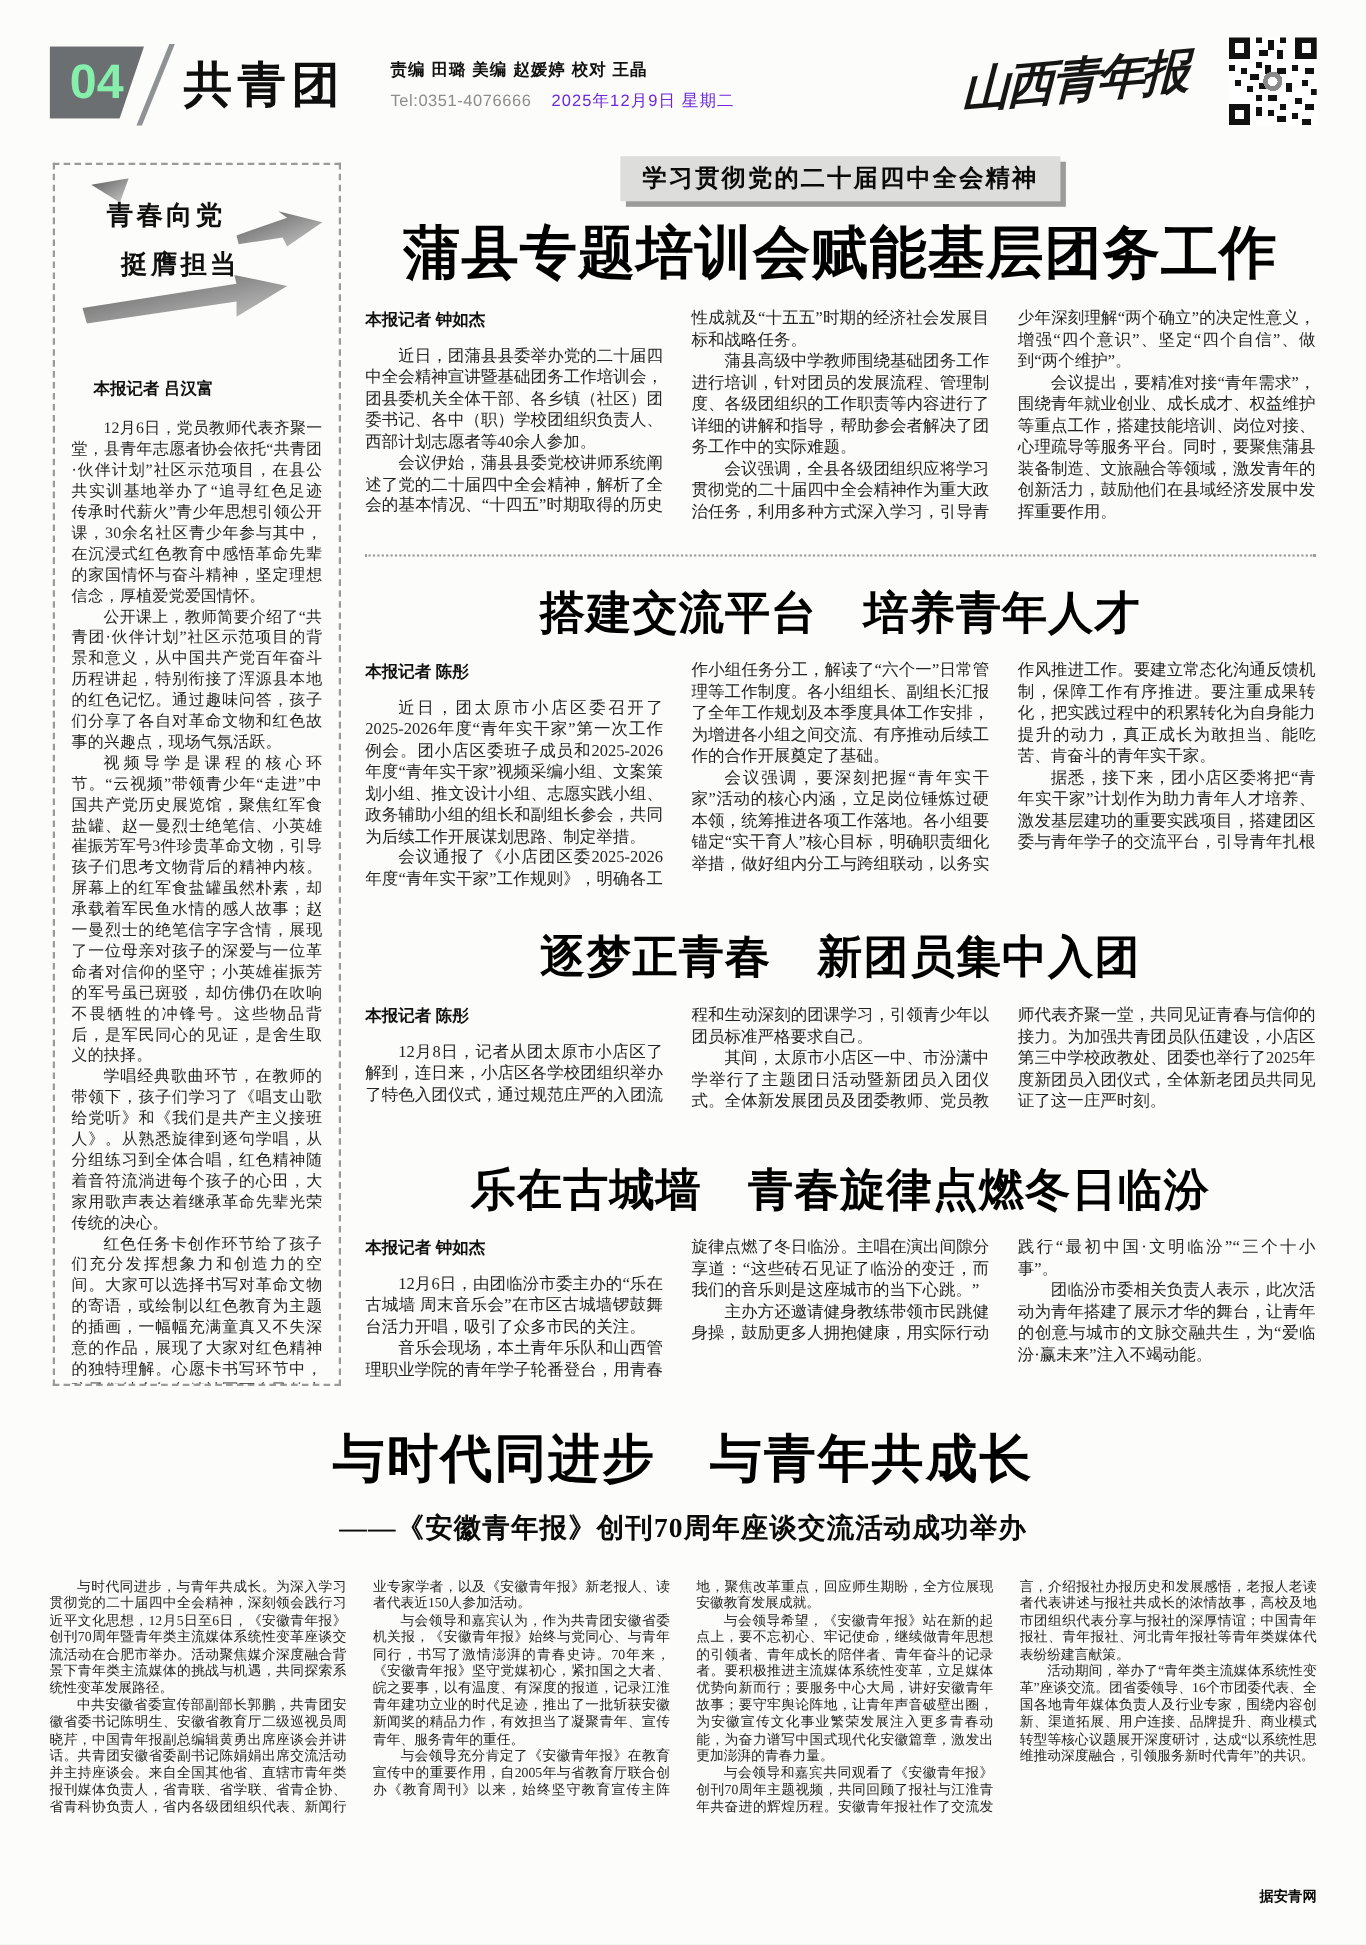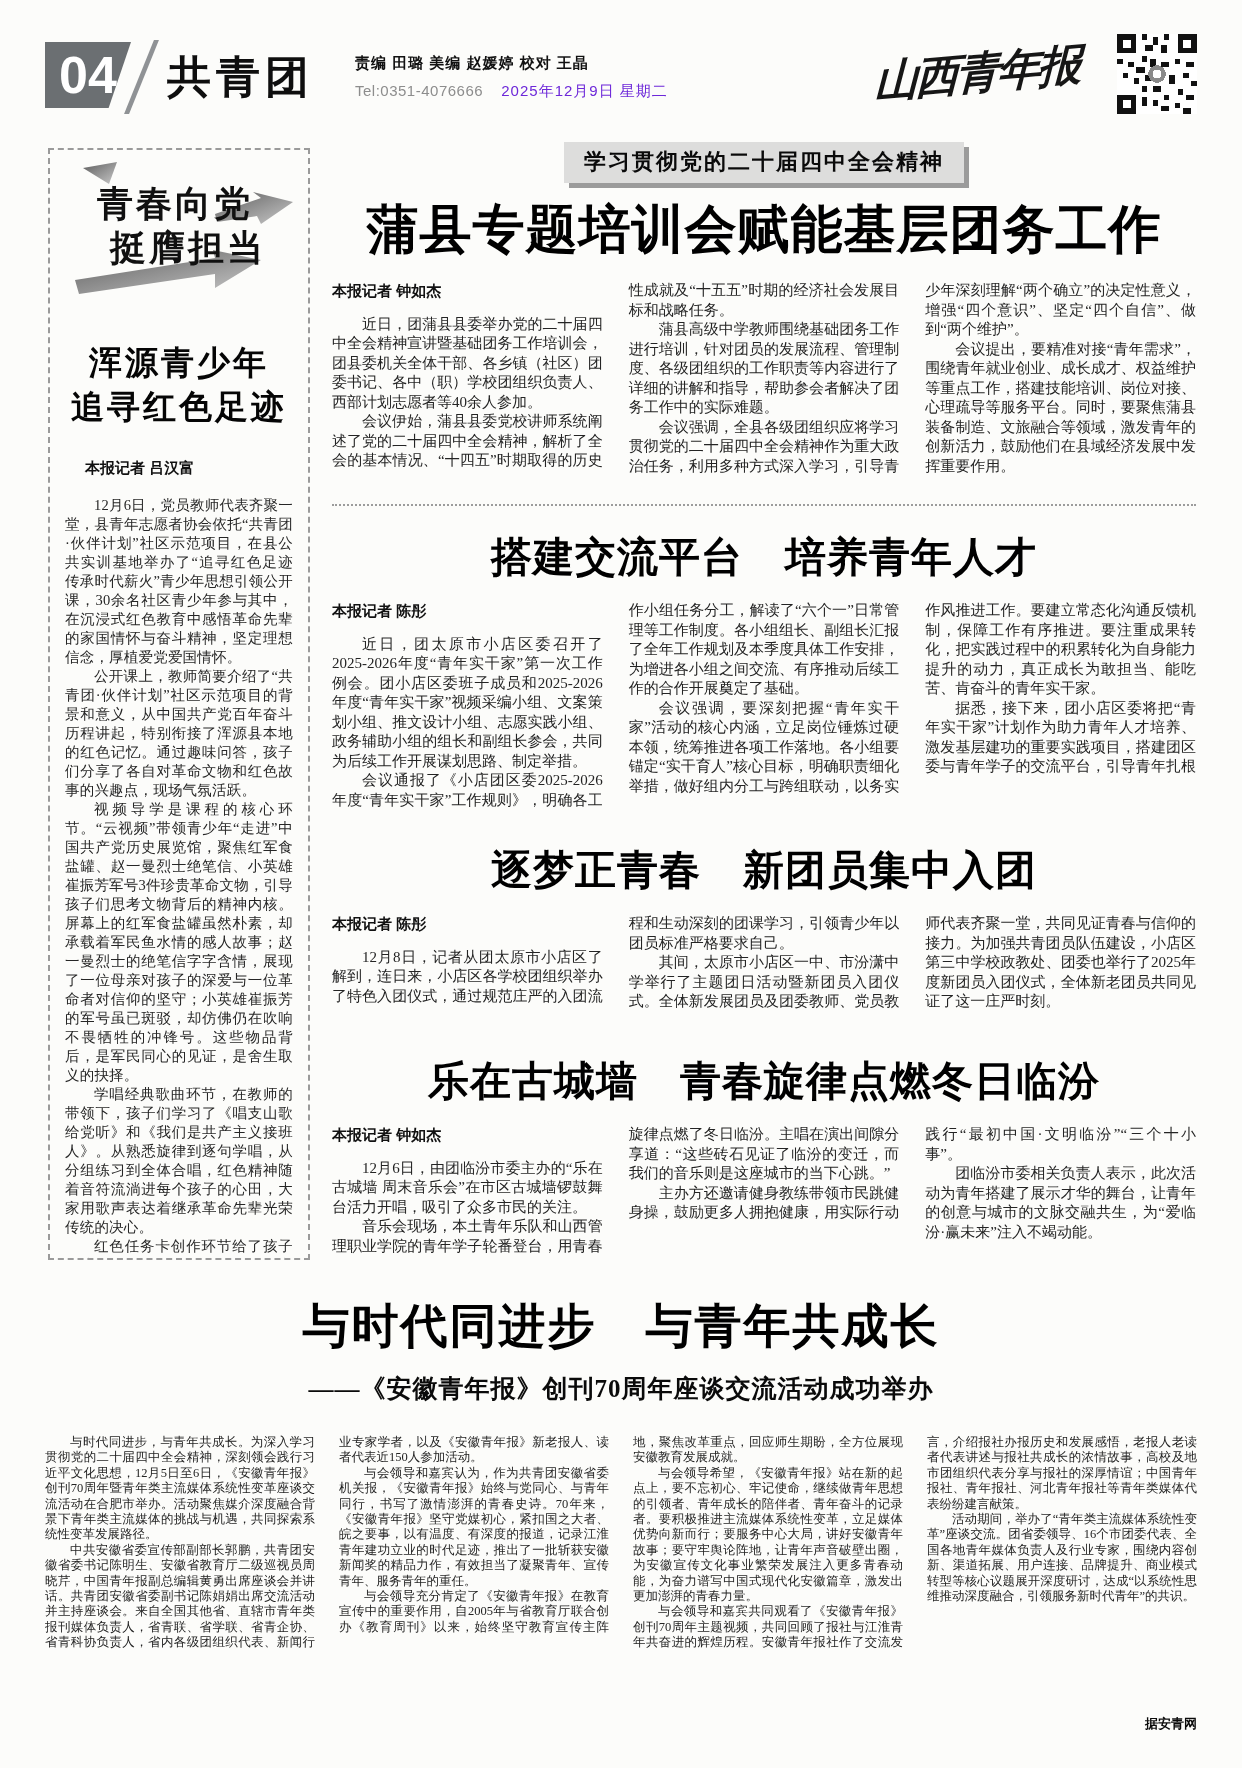--- a/index.html
+++ b/index.html
@@ -6,22 +6,22 @@
   html,body { background:#e8e6e2; }
   .page {
     position:relative; width:1242px; height:1768px; margin:0 auto;
     background:#fcfcfa; color:#1c1c1c; overflow:hidden;
     font-family:"Liberation Serif","DejaVu Serif",serif;
   }
   
   .header { position:absolute; left:45px; top:30px; width:1152px; height:90px; }
   .page-badge {
     position:absolute; left:0; top:12px; width:86px; height:66px;
-    background:#6b6f72; color:#ffffff; display:flex; align-items:center; justify-content:center;
-    font-family:"Liberation Sans","DejaVu Sans",sans-serif; font-weight:900; font-size:52px;
+    background:#6b6f72; color:#86efac; display:flex; align-items:center; justify-content:center;
+    font-family:"Liberation Sans","DejaVu Sans",sans-serif; font-weight:900; font-size:44px;
     clip-path:polygon(0 0,100% 0,74% 100%,0 100%);
   }
   .badge-slash {
     position:absolute; left:94px; top:10px; width:5px; height:74px; background:#8f9295;
     transform:skewX(-22deg);
   }
   .section-title {
     position:absolute; left:122px; top:18px;
     font-weight:900; font-size:44px; letter-spacing:5px; color:#0e0e0e;
   }
@@ -38,21 +38,21 @@
   .qr { position:absolute; right:0; top:4px; width:80px; height:80px; }
   
   .sidebar {
     position:absolute; left:48px; top:148px; width:262px; height:1112px;
     border:2px dashed #9a9a9a; padding:12px 15px; overflow:hidden;
   }
   .badge-art { position:relative; width:100%; height:152px; }
   .badge-art svg { position:absolute; left:0; top:0; }
   .badge-t1, .badge-t2 {
     position:absolute; font-family:Liberation Sans, sans-serif;
-    font-weight:900; font-size:36px; letter-spacing:3px; color:#101010; white-space:nowrap;
+    font-weight:900; font-size:24px; letter-spacing:3px; color:#101010; white-space:nowrap;
   }
   .badge-t1 { left:32px; top:18px; }
   .badge-t2 { left:45px; top:62px; }
   .sb-title {
     text-align:center; font-weight:900; font-size:33px; letter-spacing:3px;
     line-height:1.32; color:#050505; margin-top:28px;
   }
   .sb-byline {
     font-family:"Liberation Sans","DejaVu Sans",sans-serif; font-weight:700;
     font-size:15px; margin:30px 0 18px 20px; color:#111;
@@ -178,24 +178,20 @@
               <stop offset="1" stop-color="#c9c9c9"></stop>
           </linearGradient>
         </defs>
         <polygon points="18,6 52,0 44,22" fill="url(#g1)"></polygon>
         <polygon points="150,52 196,36 188,30 228,40 196,62 192,54 152,60" fill="url(#g1)"></polygon>
         <polygon points="10,118 150,96 148,88 196,98 150,126 150,112 14,132" fill="url(#g1)"></polygon>
       </svg>
       <div class="badge-t1">青春向党</div>
       <div class="badge-t2">挺膺担当</div>
     </div>
-    <div class="sb-title">
-      <div>浑源青少年</div>
-      <div>追寻红色足迹</div>
-    </div>
     <div class="sb-byline">本报记者 吕汉富</div>
     <div class="sb-body">
       <p>12月6日，党员教师代表齐聚一堂，县青年志愿者协会依托“共青团·伙伴计划”社区示范项目，在县公共实训基地举办了“追寻红色足迹 传承时代薪火”青少年思想引领公开课，30余名社区青少年参与其中，在沉浸式红色教育中感悟革命先辈的家国情怀与奋斗精神，坚定理想信念，厚植爱党爱国情怀。</p>
       <p>公开课上，教师简要介绍了“共青团·伙伴计划”社区示范项目的背景和意义，从中国共产党百年奋斗历程讲起，特别衔接了浑源县本地的红色记忆。通过趣味问答，孩子们分享了各自对革命文物和红色故事的兴趣点，现场气氛活跃。</p>
       <p>视频导学是课程的核心环节。“云视频”带领青少年“走进”中国共产党历史展览馆，聚焦红军食盐罐、赵一曼烈士绝笔信、小英雄崔振芳军号3件珍贵革命文物，引导孩子们思考文物背后的精神内核。屏幕上的红军食盐罐虽然朴素，却承载着军民鱼水情的感人故事；赵一曼烈士的绝笔信字字含情，展现了一位母亲对孩子的深爱与一位革命者对信仰的坚守；小英雄崔振芳的军号虽已斑驳，却仿佛仍在吹响不畏牺牲的冲锋号。这些物品背后，是军民同心的见证，是舍生取义的抉择。</p>
       <p>学唱经典歌曲环节，在教师的带领下，孩子们学习了《唱支山歌给党听》和《我们是共产主义接班人》。从熟悉旋律到逐句学唱，从分组练习到全体合唱，红色精神随着音符流淌进每个孩子的心田，大家用歌声表达着继承革命先辈光荣传统的决心。</p>
       <p>红色任务卡创作环节给了孩子们充分发挥想象力和创造力的空间。大家可以选择书写对革命文物的寄语，或绘制以红色教育为主题的插画，一幅幅充满童真又不失深意的作品，展现了大家对红色精神的独特理解。心愿卡书写环节中，孩子们结合红色精神写下自己的未来梦想，真挚语言传递着红色基因，让红色薪火在青少年心中生根发芽。</p>
     </div>
   </div>
 

